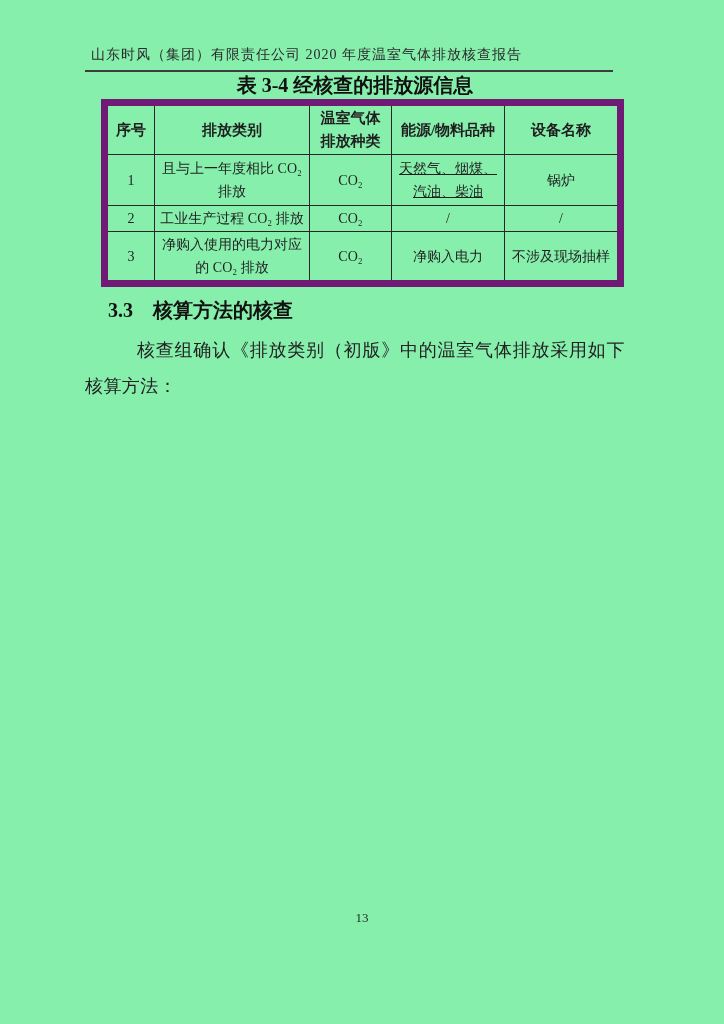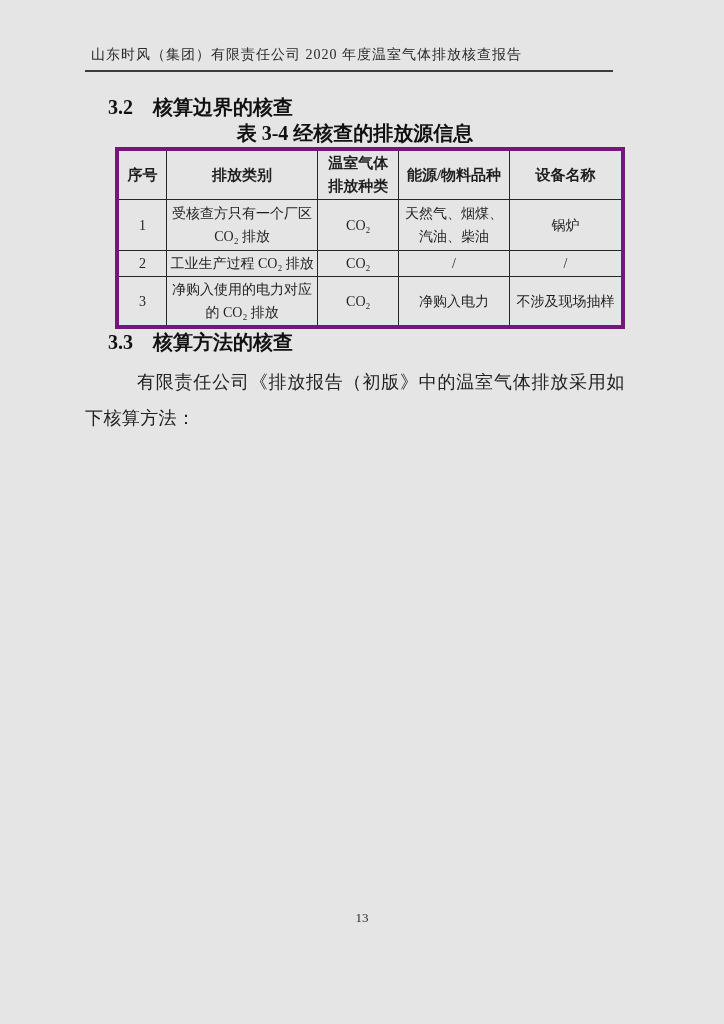--- a/index.html
+++ b/index.html
@@ -4,21 +4,21 @@
 <style>
   html, body {
     margin: 0;
     padding: 0;
     background: #ffffff;
   }
   .page {
     position: relative;
     width: 724px;
     height: 1024px;
-    background: #e5e5e5;
+    background: #86efac;
     font-family: "Liberation Serif", "DejaVu Serif", serif;
     color: #1f1f1f;
     overflow: hidden;
   }
   .content {
     position: absolute;
     left: 85px;
     top: 0;
     width: 540px;
   }
@@ -58,40 +58,40 @@
   .table-title {
     margin: 2px 0 3px 0;
     text-align: center;
     font-size: 20px;
     font-weight: bold;
     line-height: 22px;
     color: #111;
   }
   table.src-table {
     border-collapse: collapse;
-    margin-left: 30px;
+    margin-left: 16px;
     table-layout: fixed;
-    border: 4px solid #701a75;
+    border: 7px solid #701a75;
   }
   table.src-table th,
   table.src-table td {
     border: 1px solid #262626;
     font-size: 14px;
     text-align: center;
     vertical-align: middle;
     padding: 1px 3px;
     line-height: 23px;
     overflow: hidden;
   }
   table.src-table th {
     font-size: 15px;
     font-weight: bold;
     white-space: pre-line;
   }
-  td.pre-wrap { white-space: pre-line; }
+  td.pre-wrap { white-space: pre-line; text-decoration: underline; }
   td.cell-left {
     text-align: justify;
     padding: 2px 5px;
   }
   tr.h-head  { height: 48px; }
   tr.h-row1  { height: 51px; }
   tr.h-row2  { height: 22px; }
   tr.h-row3  { height: 50px; }
   .page-number {
     position: absolute;
@@ -104,23 +104,20 @@
   }
 </style>
 </head>
 <body>
 
 <div class="page">
   <div class="content">
 
     <div class="doc-header">山东时风（集团）有限责任公司 2020 年度温室气体排放核查报告</div>
 
-    <h2 class="section-heading">
-      <span class="sec-num">3.2</span><span>核算边界的核查</span>
-    </h2>
 
 
 
     <div class="table-title">表 3-4 经核查的排放源信息</div>
 
     <table class="src-table">
       <colgroup>
         <col style="width:50px">
         <col style="width:155px">
         <col style="width:82px">
@@ -133,21 +130,21 @@
           <th>排放类别</th>
           <th>温室气体
 排放种类</th>
           <th>能源/物料品种</th>
           <th>设备名称</th>
         </tr>
       </thead>
       <tbody>
         <tr class="h-row1">
           <td>1</td>
-          <td class="cell-left">受核查方只有一个厂区 CO₂ 排放</td>
+          <td class="cell-left">且与上一年度相比 CO₂ 排放</td>
           <td>CO₂</td>
           <td class="pre-wrap">天然气、烟煤、
 汽油、柴油</td>
           <td>锅炉</td>
         </tr>
         <tr class="h-row2">
           <td>2</td>
           <td class="cell-left">工业生产过程 CO₂ 排放</td>
           <td>CO₂</td>
           <td>/</td>
@@ -157,22 +154,22 @@
           <td>3</td>
           <td class="cell-left">净购入使用的电力对应的 CO₂ 排放</td>
           <td>CO₂</td>
           <td>净购入电力</td>
           <td>不涉及现场抽样</td>
         </tr>
       </tbody>
     </table>
 
 
-    <h2 class="section-heading" style="margin-top:0;">
+    <h2 class="section-heading" style="margin-top:10px;">
       <span class="sec-num">3.3</span><span>核算方法的核查</span>
     </h2>
 
-    <p class="body-para">有限责任公司《排放报告（初版》中的温室气体排放采用如下核算方法：</p>
+    <p class="body-para">核查组确认《排放类别（初版》中的温室气体排放采用如下核算方法：</p>
 
   </div>
 
   <div class="page-number">13</div>
 </div>
 
 </body></html>

